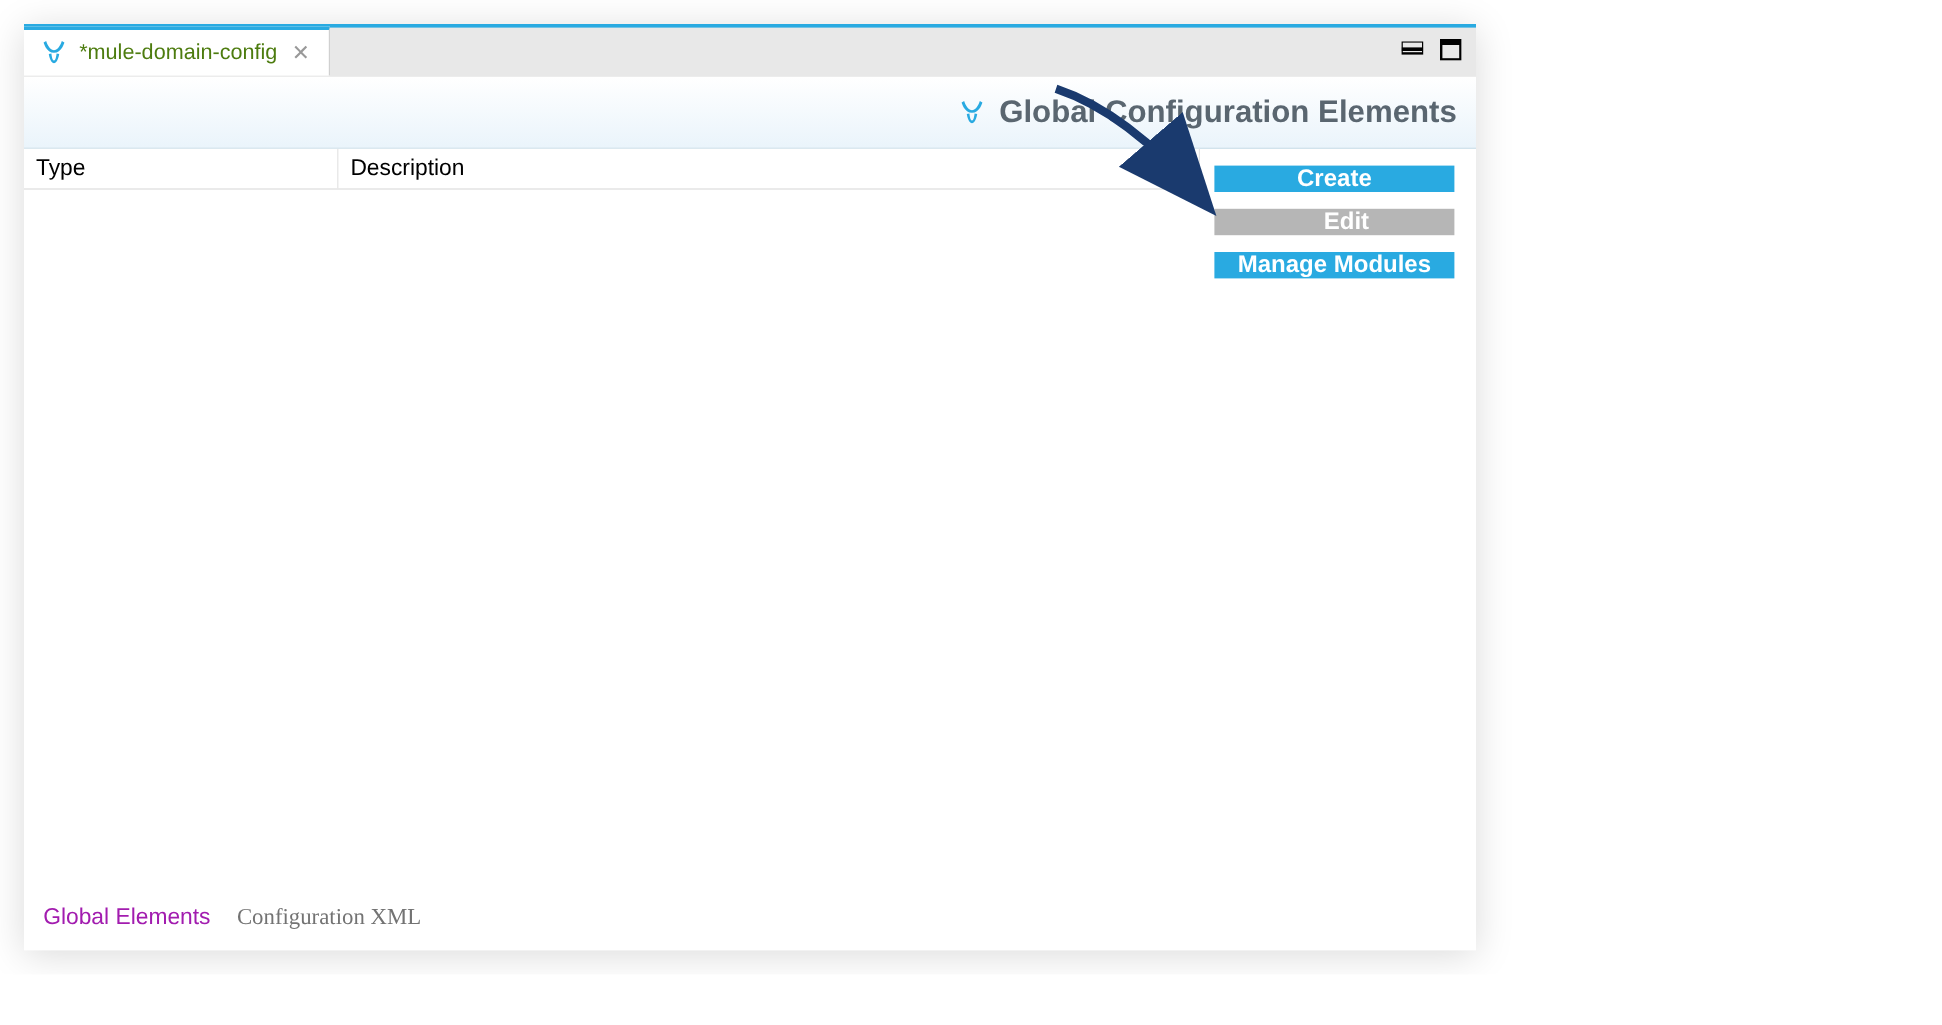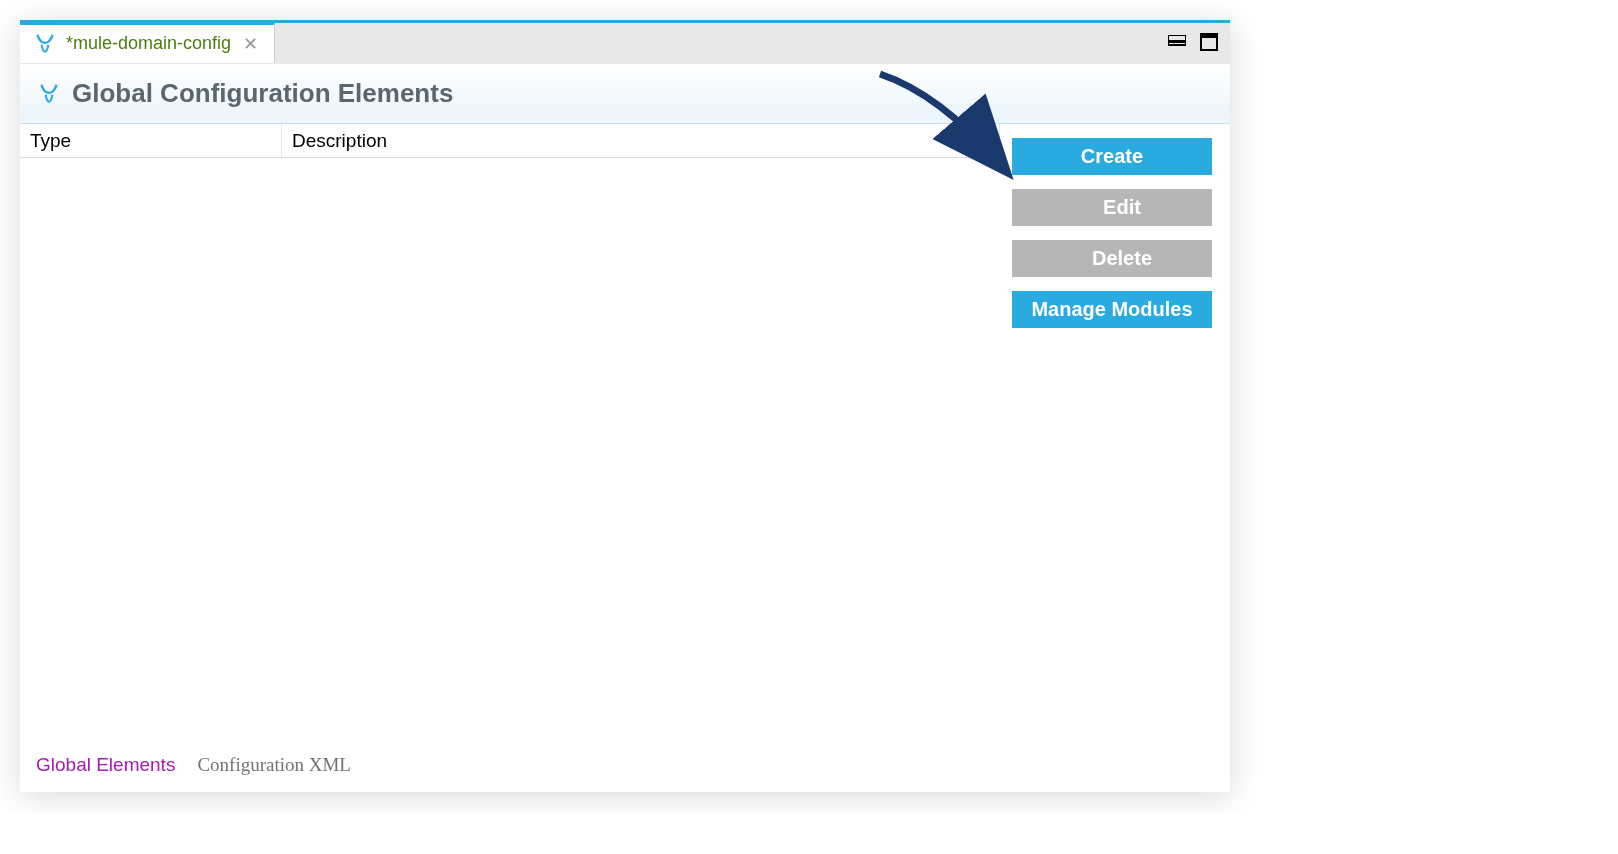--- a/index.html
+++ b/index.html
@@ -56,20 +56,21 @@
       gap: 14px;
       align-items: center;
     }
     .header {
       background: linear-gradient(to bottom, #ffffff 0%, #eaf4fb 100%);
       padding: 14px 16px;
       display: flex;
       align-items: center;
       gap: 10px;
       border-bottom: 1px solid #c8dde8;
+      justify-content: flex-end;
     }
     .header-title {
       font-size: 26px;
       font-weight: bold;
       color: #5a6670;
     }
     .mule-icon {
       width: 26px;
       height: 26px;
     }
@@ -105,21 +106,21 @@
     .th-name { width: 285px; }
     .th-desc { flex: 1; }
     .side-buttons {
       width: 230px;
       padding: 14px 18px 0 12px;
       display: flex;
       flex-direction: column;
       gap: 14px;
     }
     .btn {
-      height: 37px;
+      height: 22px;
       border: none;
       font-size: 20px;
       font-weight: bold;
       color: #ffffff;
       cursor: pointer;
       font-family: inherit;
     }
     .btn-primary {
       background: #29aae1;
     }
@@ -191,21 +192,20 @@
     <div class="table-area">
       <div class="table-header-row">
         <div class="th th-type">Type</div>
         <div class="th th-desc">Description</div>
       </div>
     </div>
 
     <div class="side-buttons">
       <button class="btn btn-primary">Create</button>
       <button class="btn btn-disabled">Edit</button>
-      <button class="btn btn-disabled">Delete</button>
       <button class="btn btn-primary">Manage Modules</button>
     </div>
 
     <svg class="arrow-annotation" style="left:850px; top:-60px;" width="170" height="140" viewBox="0 0 170 140">
       <defs>
         <marker id="arrowhead" markerWidth="12" markerHeight="12" refX="9" refY="5" orient="auto">
           <polygon points="0 0, 12 5, 0 10" fill="#1a3a6e"></polygon>
         </marker>
       </defs>
       <path d="M 10 10 Q 70 30 130 100" stroke="#1a3a6e" stroke-width="7" fill="none" marker-end="url(#arrowhead)"></path>

